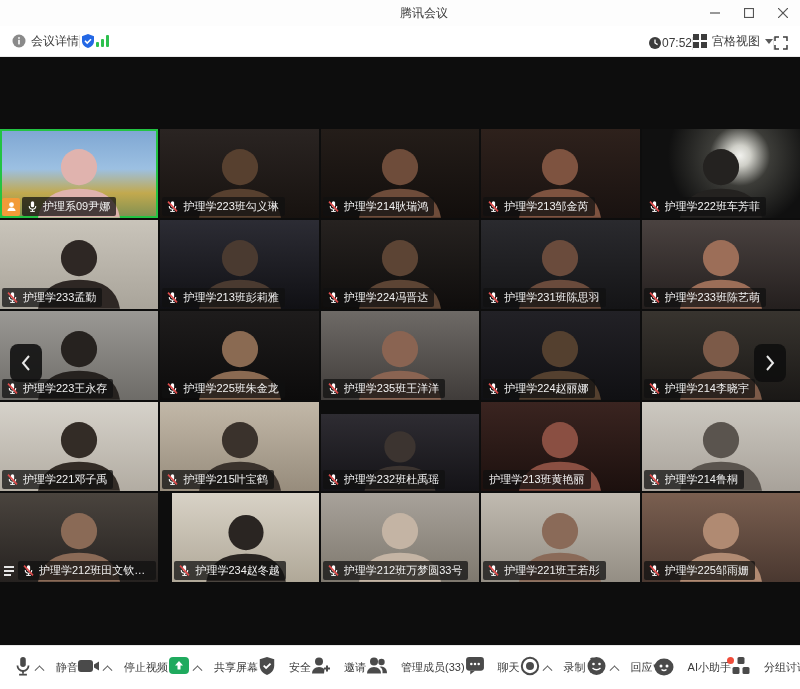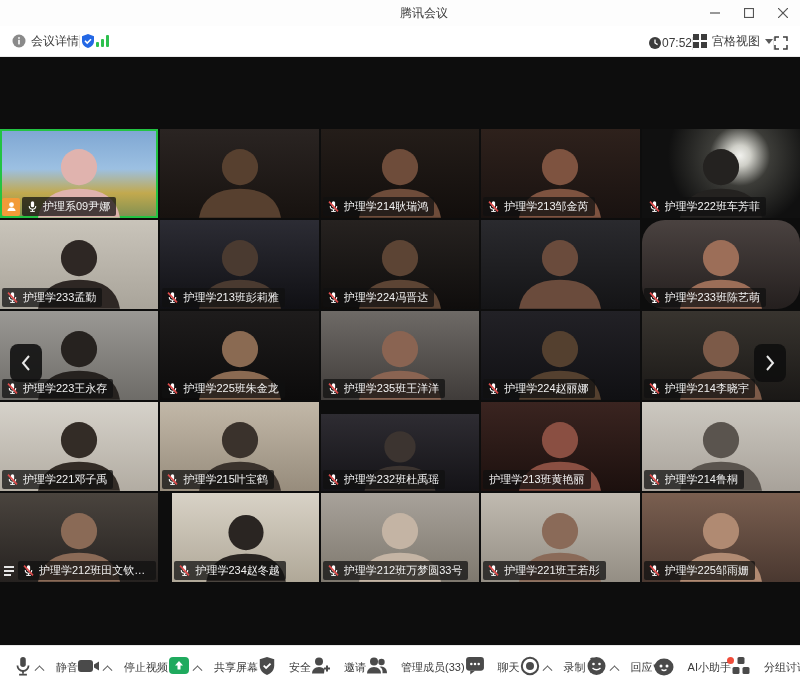--- a/index.html
+++ b/index.html
@@ -153,20 +153,35 @@
         <span class="pname">护理系09尹娜</span>
       </span>
     </div>
   </div>
 
   <div class="tile" style="background: linear-gradient(rgb(42, 36, 34) 0%, rgb(23, 18, 15) 100%);">
     <svg class="sil" viewBox="0 0 100 62" preserveAspectRatio="xMidYMax meet" fill="#57402f">
       <circle cx="50" cy="20" r="15"></circle>
           <path d="M16 62 Q20 38 50 38 Q80 38 84 62 Z"></path>
     </svg>
+    <div class="labelrow">
+
+      <span class="pill">
+        <span class="mic-ind">
+          <svg width="13" height="13" viewBox="0 0 16 16">
+            <rect x="6" y="1.5" width="4" height="7.5" rx="2" fill="#fff"></rect>
+            <path d="M4 7.5 a4 4 0 0 0 8 0" stroke="#fff" stroke-width="1.3" fill="none"></path>
+            <line x1="8" y1="11.5" x2="8" y2="13.5" stroke="#fff" stroke-width="1.3"></line>
+            <line x1="5.2" y1="14" x2="10.8" y2="14" stroke="#fff" stroke-width="1.3"></line>
+            <line class="slash" x1="2.5" y1="2" x2="13.5" y2="14" stroke="#e04c4c" stroke-width="2"></line>
+          </svg>
+        </span>
+        <span class="pname">护理学223班勾义琳</span>
+      </span>
+    </div>
   </div>
 
   <div class="tile" style="background: linear-gradient(rgb(36, 29, 25) 0%, rgb(18, 14, 12) 100%);">
     <svg class="sil" viewBox="0 0 100 62" preserveAspectRatio="xMidYMax meet" fill="#6e4c3a">
       <circle cx="50" cy="20" r="15"></circle>
           <path d="M16 62 Q20 38 50 38 Q80 38 84 62 Z"></path>
     </svg>
     <div class="labelrow">
 
       <span class="pill">
@@ -292,23 +307,38 @@
         <span class="pname">护理学224冯晋达</span>
       </span>
     </div>
   </div>
 
   <div class="tile" style="background: linear-gradient(rgb(42, 42, 46) 0%, rgb(20, 20, 22) 100%);">
     <svg class="sil" viewBox="0 0 100 62" preserveAspectRatio="xMidYMax meet" fill="#6a4b3c">
       <circle cx="50" cy="20" r="15"></circle>
           <path d="M16 62 Q20 38 50 38 Q80 38 84 62 Z"></path>
     </svg>
-  </div>
-
-  <div class="tile" style="background: linear-gradient(rgb(74, 66, 64) 0%, rgb(36, 31, 30) 100%); border-radius: 23px;">
+    <div class="labelrow">
+
+      <span class="pill">
+        <span class="mic-ind">
+          <svg width="13" height="13" viewBox="0 0 16 16">
+            <rect x="6" y="1.5" width="4" height="7.5" rx="2" fill="#fff"></rect>
+            <path d="M4 7.5 a4 4 0 0 0 8 0" stroke="#fff" stroke-width="1.3" fill="none"></path>
+            <line x1="8" y1="11.5" x2="8" y2="13.5" stroke="#fff" stroke-width="1.3"></line>
+            <line x1="5.2" y1="14" x2="10.8" y2="14" stroke="#fff" stroke-width="1.3"></line>
+            <line class="slash" x1="2.5" y1="2" x2="13.5" y2="14" stroke="#e04c4c" stroke-width="2"></line>
+          </svg>
+        </span>
+        <span class="pname">护理学231班陈思羽</span>
+      </span>
+    </div>
+  </div>
+
+  <div class="tile" style="background: linear-gradient(rgb(74, 66, 64) 0%, rgb(36, 31, 30) 100%);">
     <svg class="sil" viewBox="0 0 100 62" preserveAspectRatio="xMidYMax meet" fill="#9c6e58">
       <circle cx="50" cy="20" r="15"></circle>
           <path d="M16 62 Q20 38 50 38 Q80 38 84 62 Z"></path>
     </svg>
     <div class="labelrow">
 
       <span class="pill">
         <span class="mic-ind">
           <svg width="13" height="13" viewBox="0 0 16 16">
             <rect x="6" y="1.5" width="4" height="7.5" rx="2" fill="#fff"></rect>

